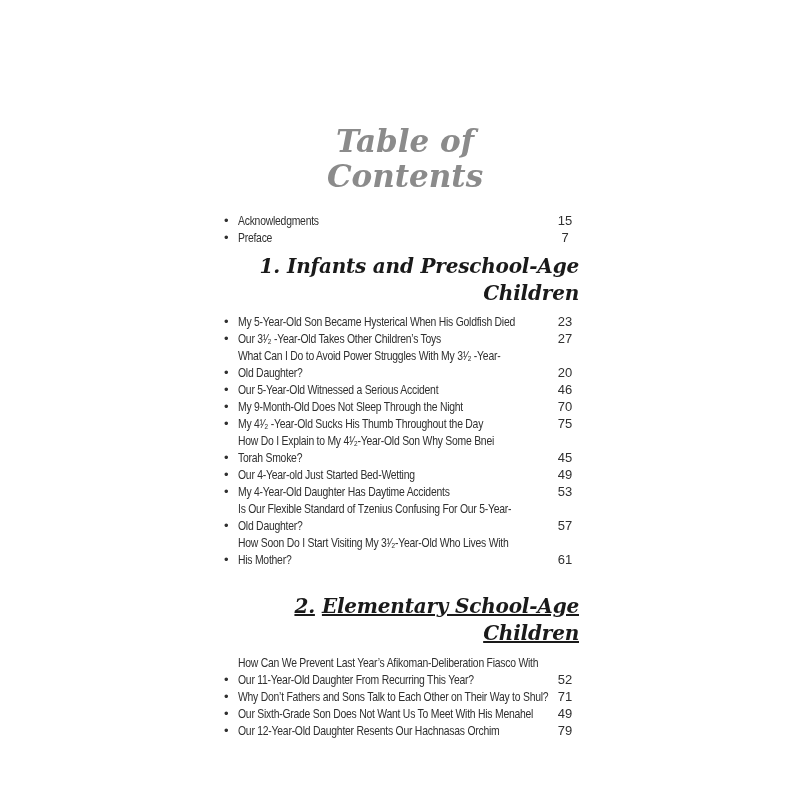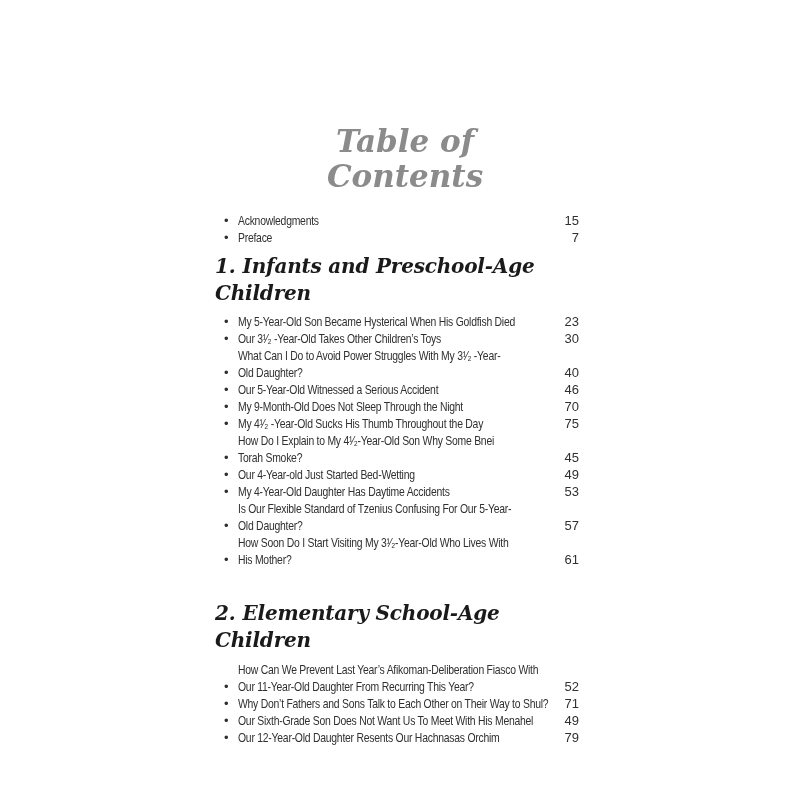--- a/index.html
+++ b/index.html
@@ -14,28 +14,28 @@
     font-size:31px; line-height:35px; color:#8b8b8b;
   }
   .toc {
     position:absolute; left:215px; top:212px; width:364px;
     color:#303030; font-size:13px; line-height:17px; letter-spacing:-0.3px;
   }
   .entry { display:flex; align-items:flex-end; }
   .bullet { width:23px; padding-left:9px; box-sizing:border-box; flex:none; }
   .lines { flex:1; min-width:0; transform:scaleX(0.8); transform-origin:left top; }
   .line { white-space:nowrap; }
-  .page-num { flex:none; width:28px; text-align:right; letter-spacing:0; }
+  .page-num { flex:none; width:28px; text-align:center; letter-spacing:0; }
   .section-heading {
     font-family:"DejaVu Serif","Liberation Serif",serif;
     font-style:italic; font-weight:bold;
     font-size:20px; line-height:27px; color:#1a1a1a;
-    letter-spacing:-0.2px; margin:7px 0 6px 0;
+    letter-spacing:-0.2px; margin:7px 0 6px 0;text-align:right;
   }
-  .section:nth-child(2) .section-heading { margin-top:32px; margin-bottom:7px; }
+  .section:nth-child(2) .section-heading { margin-top:25px; margin-bottom:7px;text-decoration:underline; }
   .sec-num { margin-right:7px; }
 </style>
 </head>
 <body>
 
 <div class="page">
   <div class="title">
     <div>Table of</div>
     <div>Contents</div>
   </div>
@@ -67,29 +67,29 @@
     <span class="lines">
                 <div class="line">My 5-Year-Old Son Became Hysterical When His Goldfish Died</div>
               </span>
     <span class="page-num">23</span>
   </div>
             <div class="entry">
     <span class="bullet">•</span>
     <span class="lines">
                 <div class="line">Our 3¹⁄₂ -Year-Old Takes Other Children’s Toys</div>
               </span>
-    <span class="page-num">30</span>
+    <span class="page-num">27</span>
   </div>
             <div class="entry">
     <span class="bullet">•</span>
     <span class="lines">
                 <div class="line">What Can I Do to Avoid Power Struggles With My 3¹⁄₂ -Year-</div>
                 <div class="line">Old Daughter?</div>
               </span>
-    <span class="page-num">40</span>
+    <span class="page-num">20</span>
   </div>
             <div class="entry">
     <span class="bullet">•</span>
     <span class="lines">
                 <div class="line">Our 5-Year-Old Witnessed a Serious Accident</div>
               </span>
     <span class="page-num">46</span>
   </div>
             <div class="entry">
     <span class="bullet">•</span>

